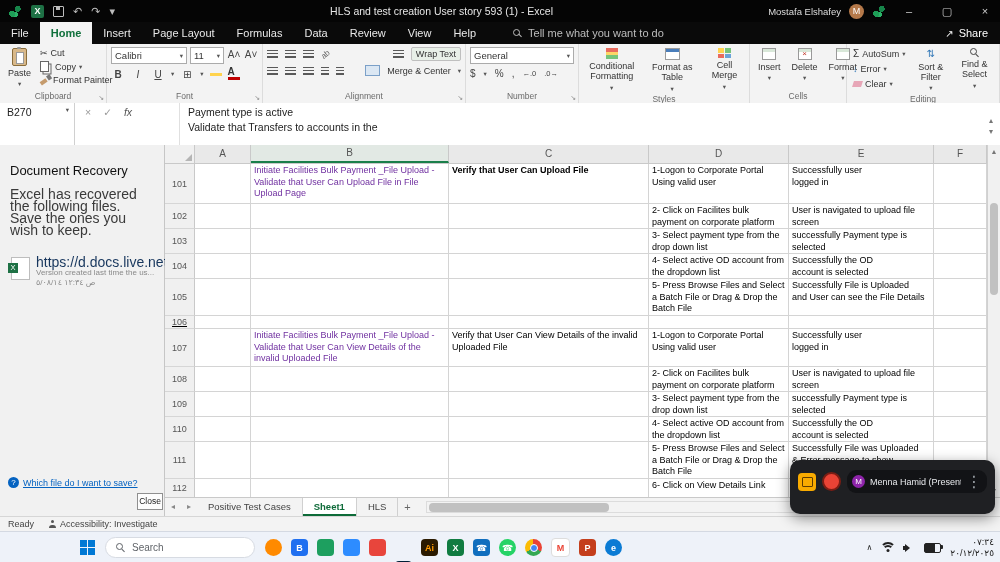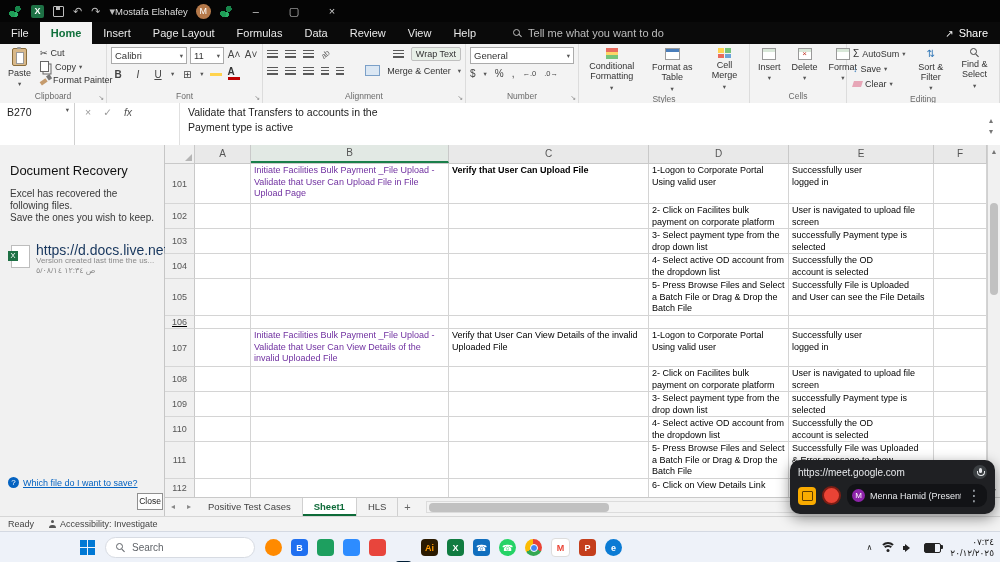--- a/index.html
+++ b/index.html
@@ -68,21 +68,21 @@
   
   #fbar{left:0;top:103px;width:1000px;height:42px;background:#fff;border-bottom:1px solid #cfcfcf;display:flex;font-size:10.5px;color:#222;}
   #namebox{width:62px;border-right:1px solid #d0d0d0;display:flex;align-items:flex-start;justify-content:space-between;padding:3px 5px 0 7px;}
   #fxbtns{width:86px;border-right:1px solid #e0e0e0;display:flex;align-items:flex-start;gap:12px;padding:3px 8px 0 10px;color:#9a9a9a;}
   #fcontent{flex:1;padding:2px 8px;line-height:15px;font-size:10.5px;color:#222;}
   #fcollapse{width:18px;display:flex;align-items:flex-start;justify-content:center;color:#777;font-size:8px;padding-top:4px;flex-direction:column;gap:2px;align-items:center;}
 
   
   #recovery{left:0;top:145px;width:165px;height:371px;background:#f1f1f1;border-right:1px solid #c6c6c6;box-sizing:border-box;}
   #rec-title{font-size:13px;color:#111;padding:18px 10px 10px 10px;}
-  .rec-line{font-size:10px;color:#3a3a3a;padding:0 10px;line-height:12px;}
+  .rec-line{font-size:14px;color:#3a3a3a;padding:0 10px;line-height:12px;}
   #rec-card{margin:16px 6px 0 6px;padding:5px;display:flex;gap:6px;}
   .xlfile{position:relative;width:17px;height:21px;background:#fff;border:1px solid #bdbdbd;flex:0 0 auto;}
   .xlfile::before{content:'X';position:absolute;left:-4px;top:5px;width:10px;height:10px;background:#1e7145;color:#fff;font-size:7.5px;line-height:10px;text-align:center;}
   .rec-file-title{font-size:14px;color:#17365d;line-height:11px;}
   .rec-file-sub{font-size:8px;color:#8a8a8a;line-height:10px;}
   #rec-help{position:absolute;left:8px;top:332px;display:flex;align-items:center;gap:4px;font-size:9px;color:#0563c1;}
   #rec-help .qmark{width:11px;height:11px;border-radius:50%;background:#0563c1;color:#fff;text-align:center;line-height:11px;font-size:8px;}
   #rec-help span.link{text-decoration:underline;}
   #rec-close{position:absolute;left:137px;top:348px;width:24px;height:15px;background:#fdfdfd;border:1px solid #8f8f8f;font-size:8.5px;text-align:center;line-height:15px;color:#222;}
 
@@ -163,20 +163,21 @@
 
   <div id="titlebar" class="abs">
     <div class="qat">
       <span class="deco"></span>
       <span class="xlogo">X</span>
       <span class="save"></span>
       <span class="qicon">↶</span>
       <span class="qicon">↷</span>
       <span class="qicon">▾</span>
     </div>
+    <div id="title">HLS and test creation User story 593 (1)  -  Excel</div>
     <div class="tbright">
       <span class="acct">Mostafa Elshafey</span>
       <span class="avatar">M</span>
       <span class="deco"></span>
       <span class="winbtn">–</span>
       <span class="winbtn">▢</span>
       <span class="winbtn">×</span>
     </div>
   </div>
 
@@ -356,21 +357,21 @@
     <div class="rgroup" style="width:152px">
       <div class="rgbody">
         <div class="minicol" style="gap:3px;">
           <div class="minibtn">
               <span style="font-size:10px;">Σ</span>
               <span>AutoSum</span>
               <span class="dd">▾</span>
             </div>
           <div class="minibtn">
               <span style="color:#2e75b6;">↓</span>
-              <span>Save</span>
+              <span>Error</span>
               <span class="dd">▾</span>
             </div>
           <div class="minibtn">
               <span style="width:9px;height:6px;background:#e7a6b7;transform:skewX(-18deg);display:inline-block;"></span>
               <span>Clear</span>
               <span class="dd">▾</span>
             </div>
         </div>
         <div class="bigbtn" style="width:36px">
           <span style="color:#2e75b6;font-size:10px;">⇅</span>
@@ -392,22 +393,22 @@
     <div id="namebox">
       <span>B270</span>
         <span class="dd">▾</span>
     </div>
     <div id="fxbtns">
       <span>×</span>
       <span>✓</span>
       <span style="font-style:italic;color:#555;">fx</span>
     </div>
     <div id="fcontent">
+      <div>Payment type is active</div>
       <div>Validate that Transfers to accounts in the</div>
-      <div>Payment type is active</div>
     </div>
     <div id="fcollapse">
         <span>▴</span>
         <span>▾</span>
       </div>
   </div>
 
   <div id="recovery" class="abs">
     <div id="rec-title">Document Recovery</div>
     <div class="rec-line">Excel has recovered the following files.</div>
@@ -626,24 +627,20 @@
       <span class="vol"></span>
       <span class="bat"></span>
       <span id="clock">
         <div>٠٧:٣٤</div>
         <div>٢٠/١٢/٢٠٢٥</div>
       </span>
     </div>
   </div>
 
   <div id="meet" class="abs">
-    <div id="meet-row1">
-      <span id="meet-url">https://meet.google.com</span>
-      <span class="micic"></span>
-    </div>
     <div id="meet-row2">
       <span class="presentic"></span>
       <span class="recdot"></span>
       <span class="meetpill">
         <span class="meetavatar">M</span>
         <span id="meet-cap">Menna Hamid (Presenti...</span>
         <span style="color:#9aa0a6;">⋮</span>
       </span>
     </div>
   </div>

